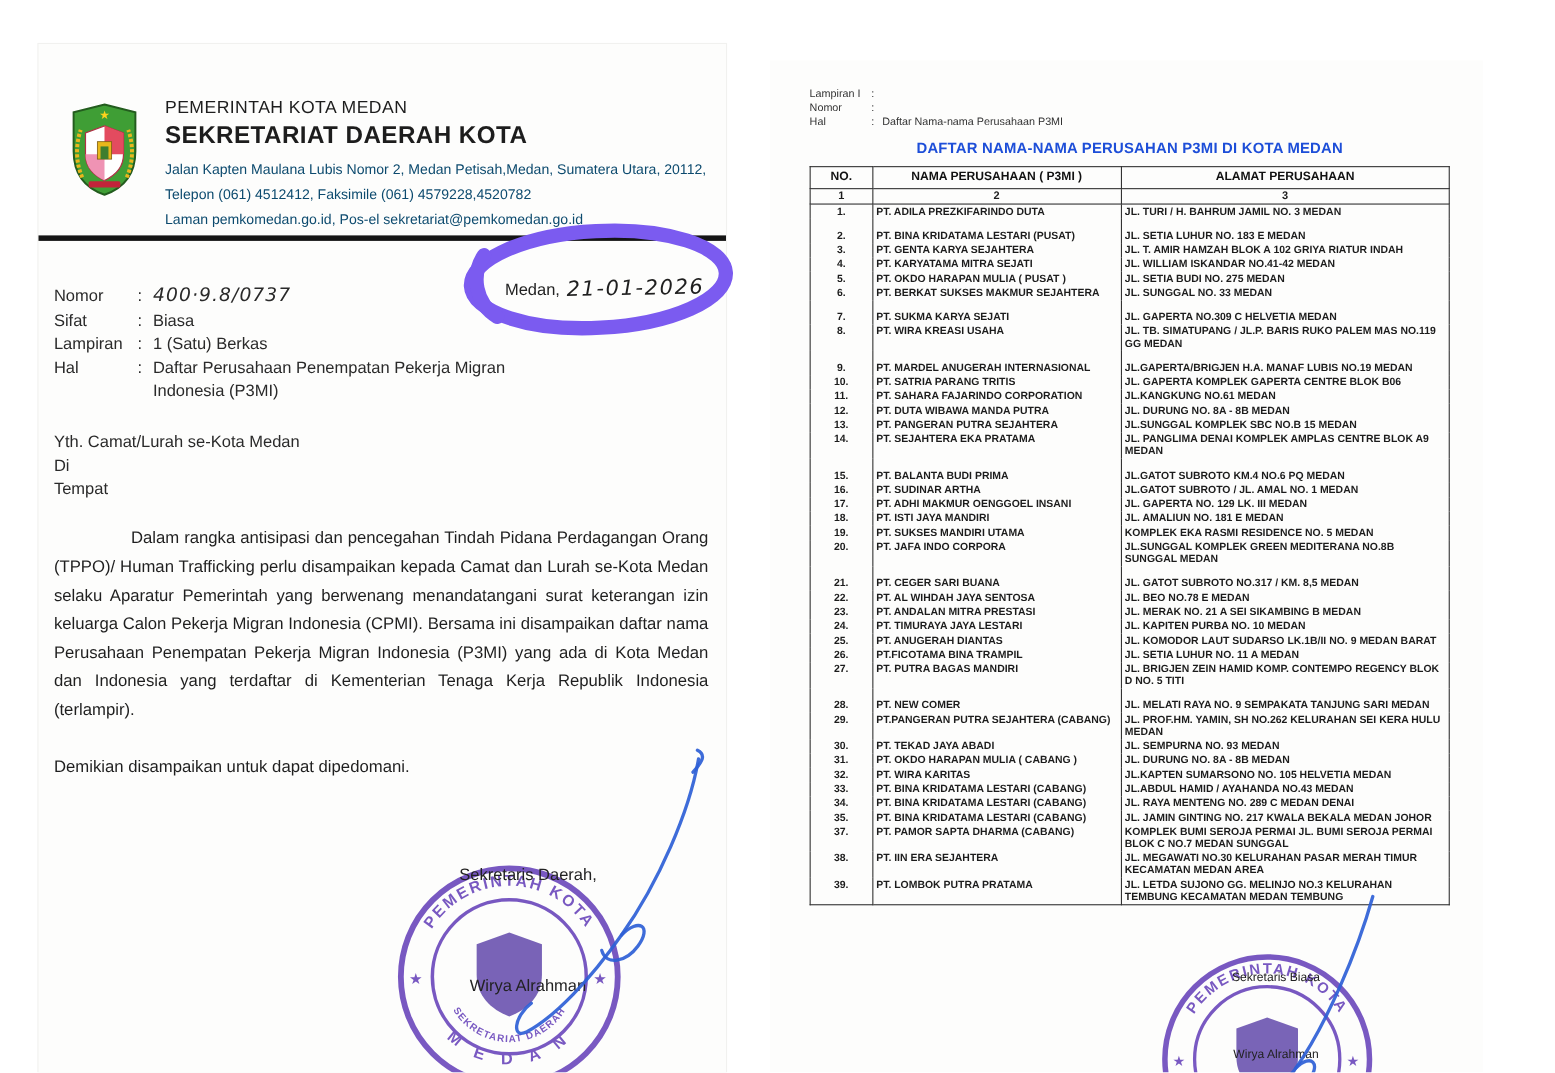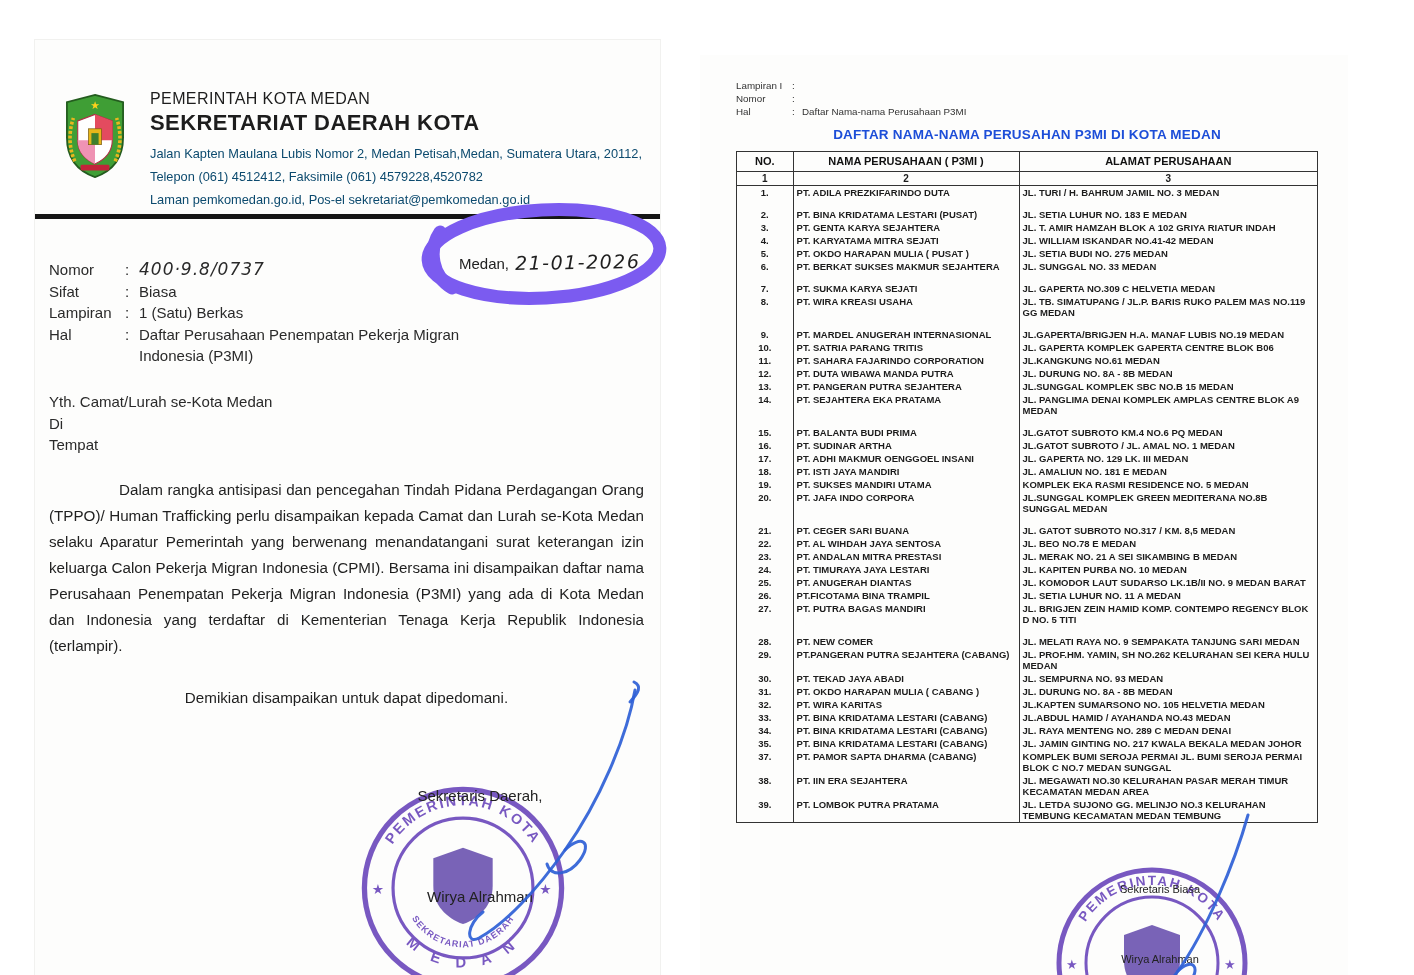--- a/index.html
+++ b/index.html
@@ -28,21 +28,21 @@
   .fcolon{width:14px;flex:0 0 14px;}
   .fvalue{max-width:400px;}
   .fvalue.hand{font-size:17px;letter-spacing:1px;}
 
   .recipient{position:absolute;left:14px;top:351px;font-size:15px;line-height:21.5px;}
 
   .body-text{position:absolute;left:14px;right:16px;top:437px;font-size:15.2px;line-height:26px;
              text-align:justify;color:#1f1f1f;}
   .body-text p{margin:0;}
   .body-text p.first{text-indent:70px;}
-  .body-text p.second{margin-top:26px;text-align:center;}
+  .body-text p.second{margin-top:26px;text-align:left;}
 
   .sig-title-l{position:absolute;left:305px;top:747px;width:280px;text-align:center;font-size:15px;color:#222;z-index:4;}
   .sig-name-l{position:absolute;left:305px;top:848px;width:280px;text-align:center;font-size:15px;color:#222;z-index:4;}
   .stamp-l{position:absolute;left:322px;top:742px;width:212px;height:212px;opacity:.82;z-index:2;}
   .ink-l{position:absolute;left:352px;top:632px;width:265px;height:290px;z-index:5;pointer-events:none;}
 
   
   .meta{position:absolute;left:36px;top:24px;font-size:9.8px;line-height:13px;color:#333;}
   .mrow{display:flex;}
   .mlabel{width:56px;flex:0 0 56px;}

